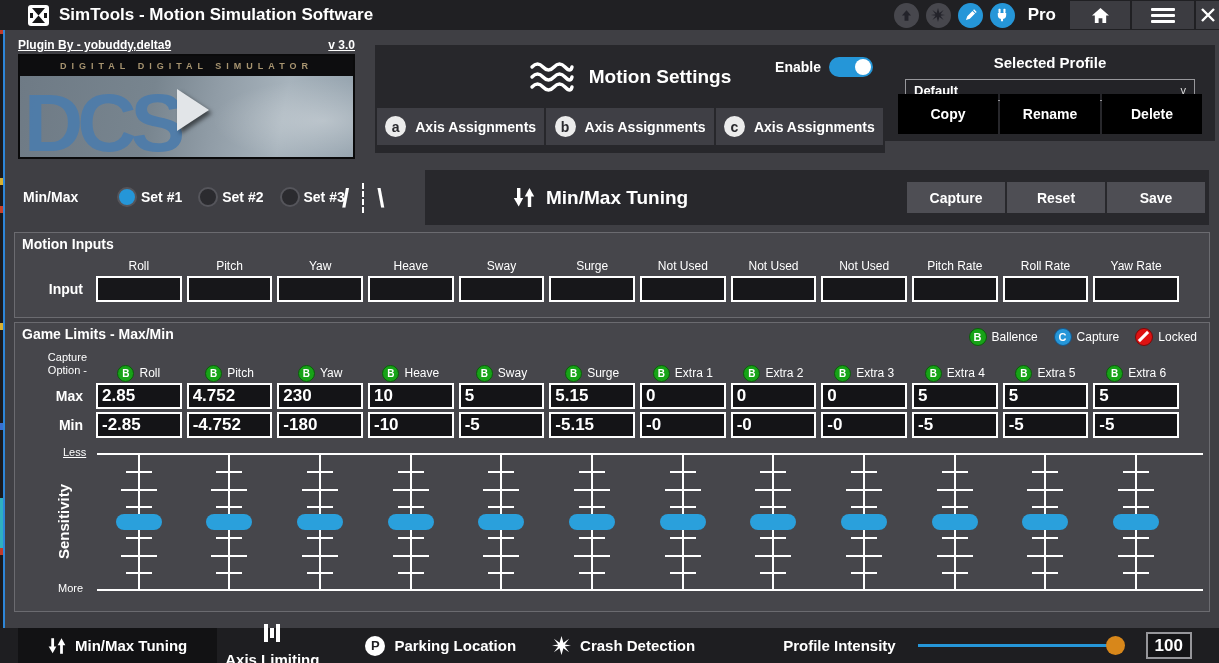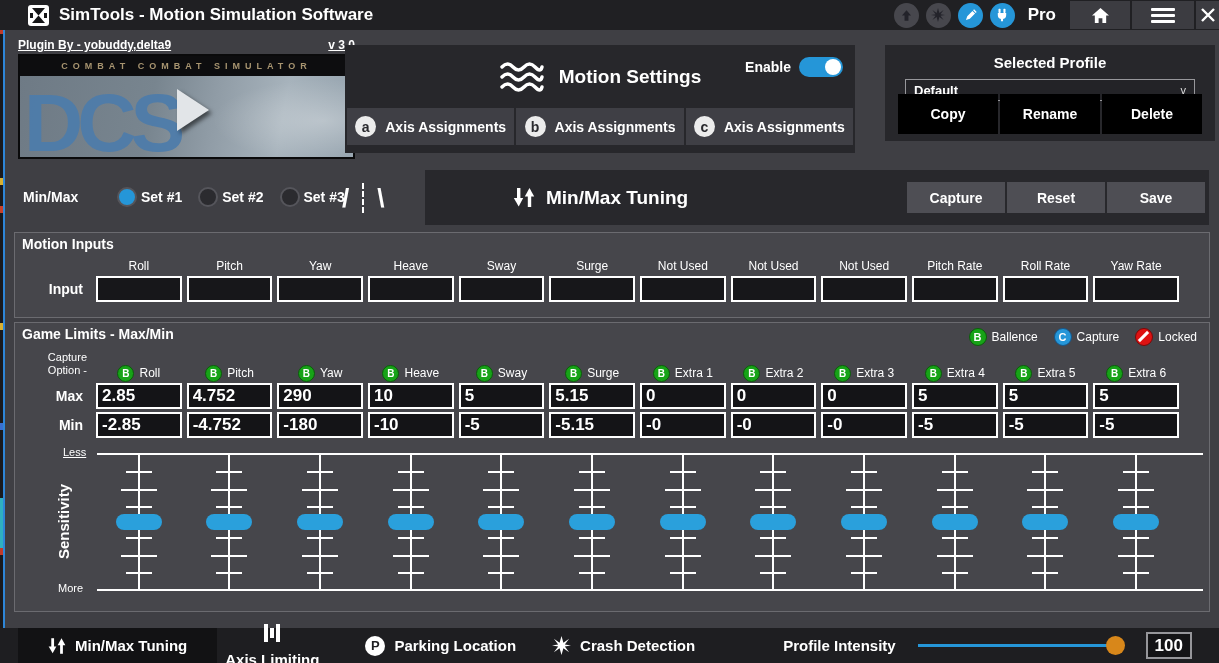--- a/index.html
+++ b/index.html
@@ -48,21 +48,21 @@
   .banner{height:20px;background:#0d0d0f;color:#a79470;font-size:9px;font-weight:bold;
           letter-spacing:5px;display:flex;align-items:center;justify-content:center;}
   .dcs-text{position:absolute;left:4px;top:26px;font-size:82px;font-weight:bold;
             color:#4d7cab;letter-spacing:-6px;line-height:1;opacity:.92;}
   .play-btn{position:absolute;left:52%;top:53%;transform:translate(-50%,-50%);width:0;height:0;
             border-left:32px solid #e2e5e8;border-top:21px solid transparent;
             border-bottom:21px solid transparent;filter:drop-shadow(3px 3px 2px rgba(0,0,0,.55));z-index:2;}
 
   
   .panel{position:absolute;background:#27272b;}
-  .settings-panel{left:340px;top:15px;width:510px;height:108px;}
+  .settings-panel{left:370px;top:15px;width:510px;height:108px;}
   .ms-head{display:flex;align-items:center;justify-content:center;gap:14px;padding-top:14px;}
   .ms-title{font-size:19px;font-weight:bold;}
   .enable-wrap{position:absolute;top:12px;right:12px;display:flex;align-items:center;gap:8px;
                font-size:14px;font-weight:bold;}
   .toggle{width:44px;height:20px;border-radius:10px;background:#2596d8;position:relative;}
   .toggle::after{content:"";position:absolute;right:2px;top:2px;width:16px;height:16px;
                  border-radius:50%;background:#fff;}
   .ms-buttons{position:absolute;left:2px;right:2px;bottom:8px;height:37px;display:flex;gap:2px;}
   .ms-btn{flex:1;background:#3f3f45;display:flex;align-items:center;justify-content:center;
           gap:9px;font-weight:bold;font-size:14px;}
@@ -225,21 +225,21 @@
 
   <div class="edge"></div>
 
   <div class="content">
 
     <div class="plugin-head">
       <span>Plugin By - yobuddy,delta9</span>
       <span>v 3.0</span>
     </div>
     <div class="game-thumb">
-      <div class="banner">COMBAT COMBAT SIMULATOR</div>
+      <div class="banner">DIGITAL DIGITAL SIMULATOR</div>
       <div class="dcs-text">DCS</div>
       <div class="play-btn"></div>
     </div>
 
     <div class="panel settings-panel">
       <div class="ms-head">
         <svg width="46" height="36" viewBox="0 0 46 36" fill="none" stroke="#fff" stroke-width="3.4" stroke-linecap="round">
           <path d="M3 8 q5.5 -6 11 0 t11 0 t11 0 t7 0"></path>
           <path d="M3 18 q5.5 -6 11 0 t11 0 t11 0 t7 0"></path>
           <path d="M3 28 q5.5 -6 11 0 t11 0 t11 0 t7 0"></path>
@@ -413,21 +413,21 @@
               <span>Pitch</span>
             </div>
             <div class="vbox">4.752</div>
             <div class="vbox">-4.752</div>
           </div>
         <div class="col">
             <div class="gl-head">
               <span class="badge green sm">B</span>
               <span>Yaw</span>
             </div>
-            <div class="vbox">290</div>
+            <div class="vbox">230</div>
             <div class="vbox">-180</div>
           </div>
         <div class="col">
             <div class="gl-head">
               <span class="badge green sm">B</span>
               <span>Heave</span>
             </div>
             <div class="vbox">10</div>
             <div class="vbox">-10</div>
           </div>

